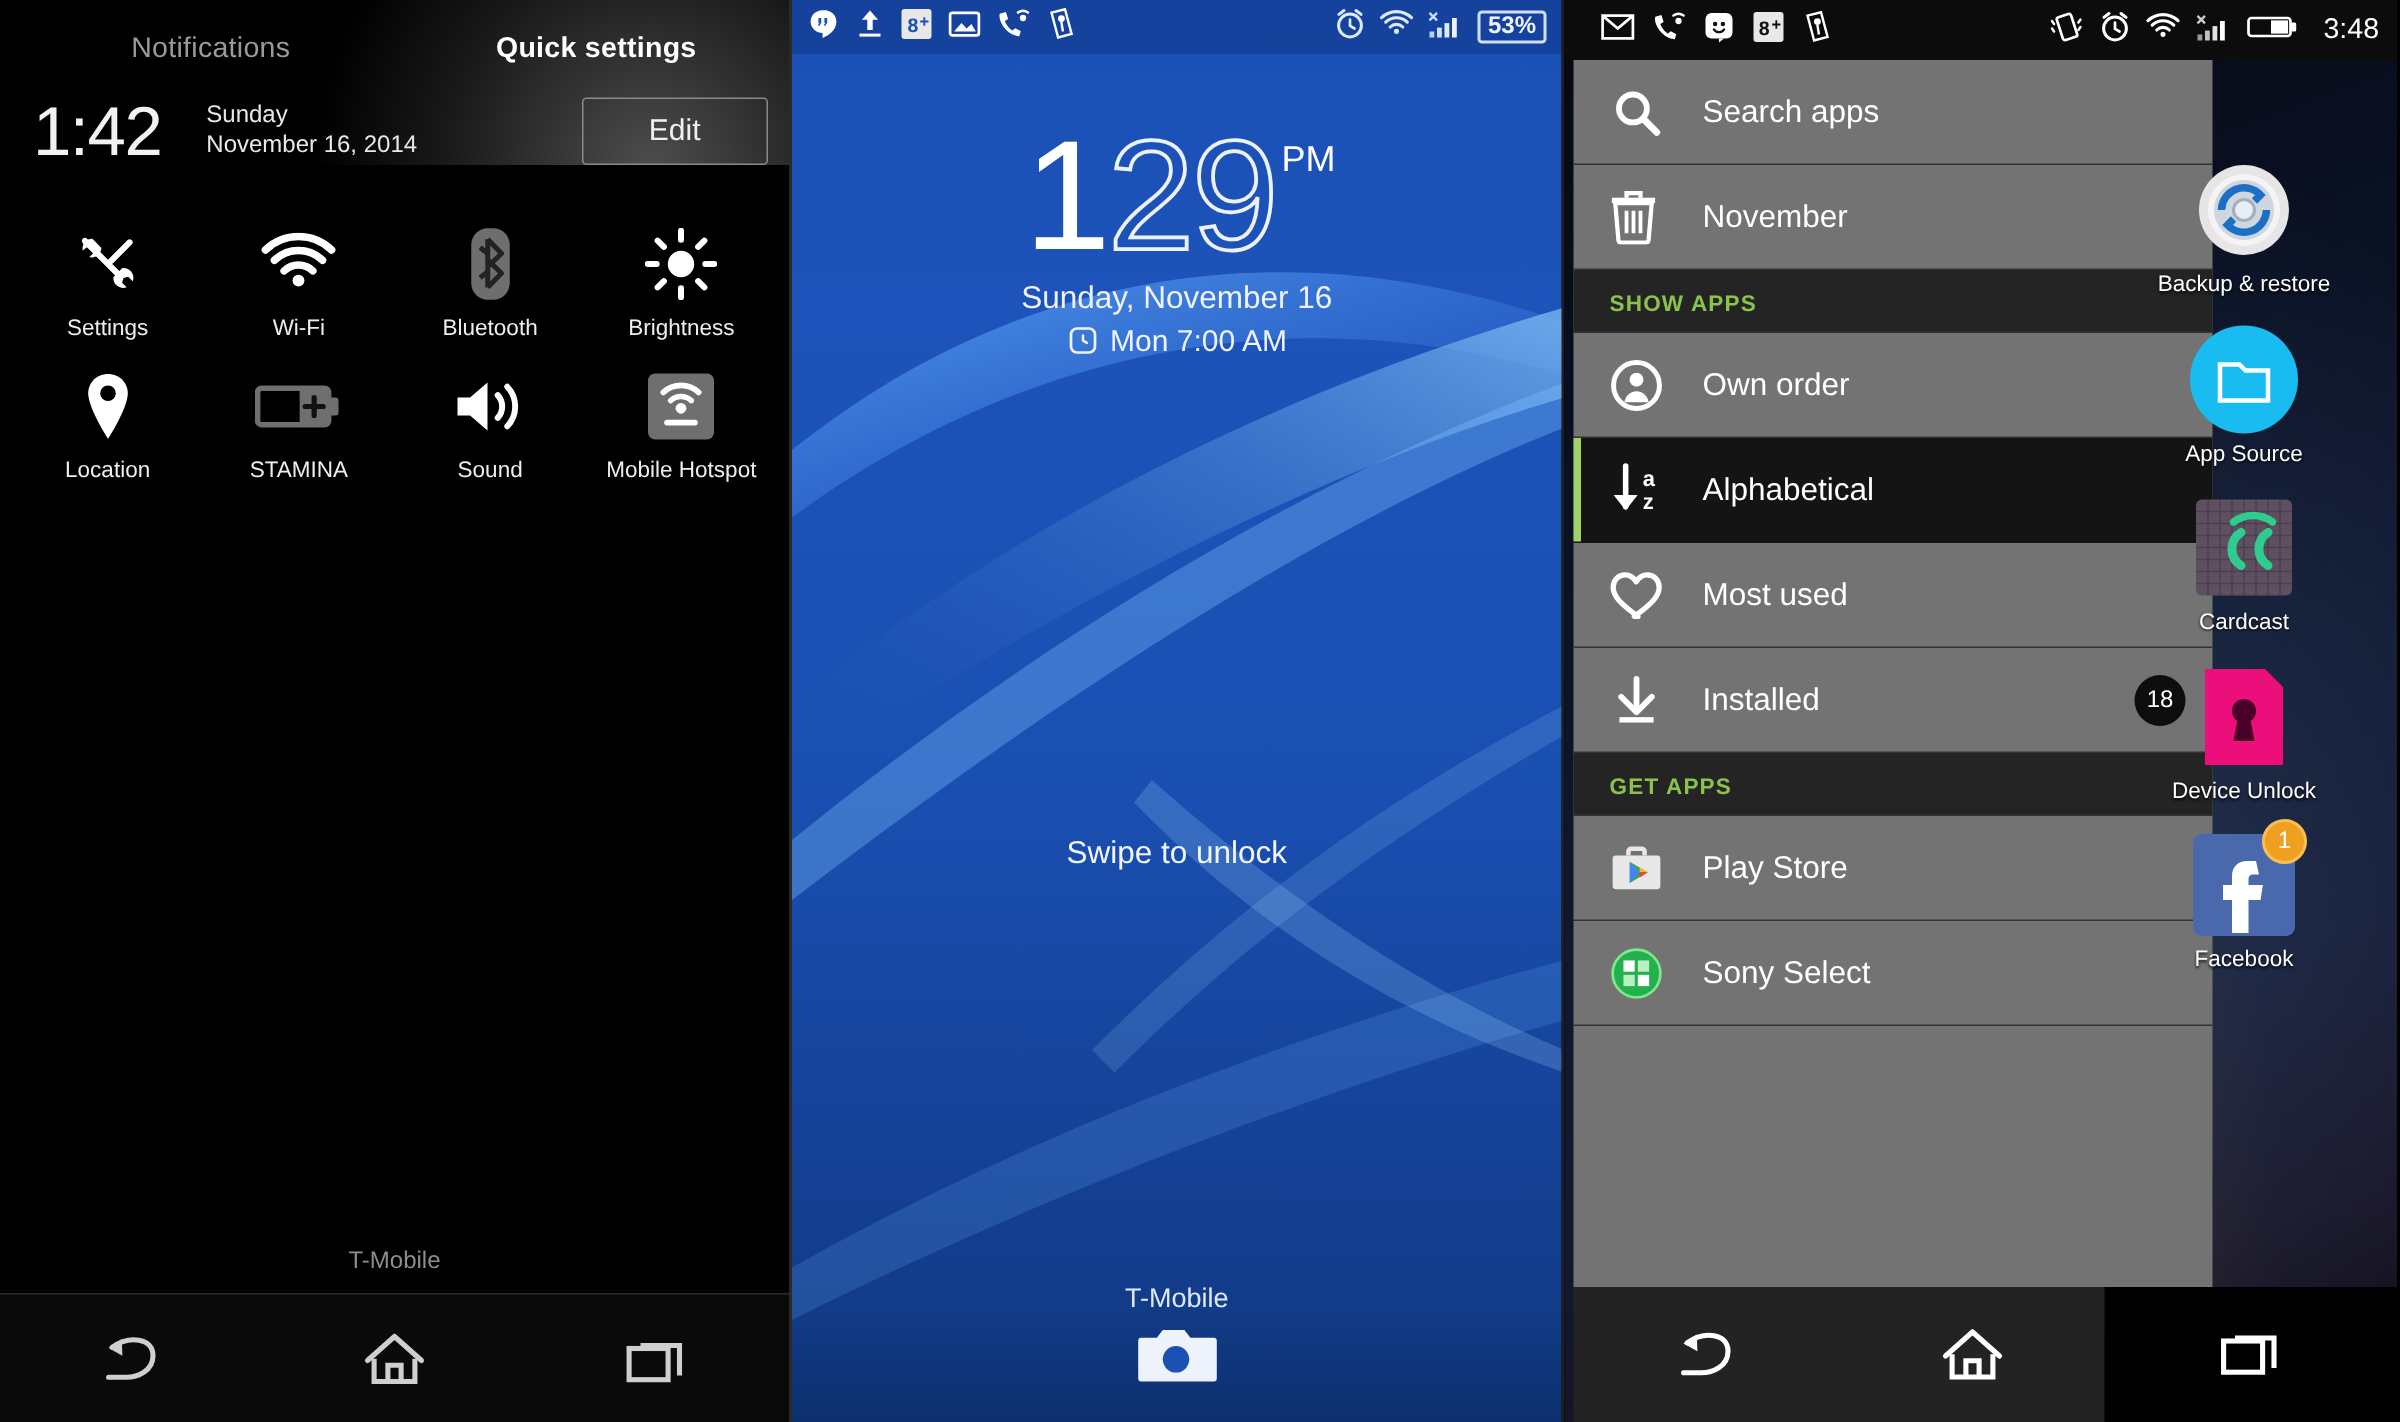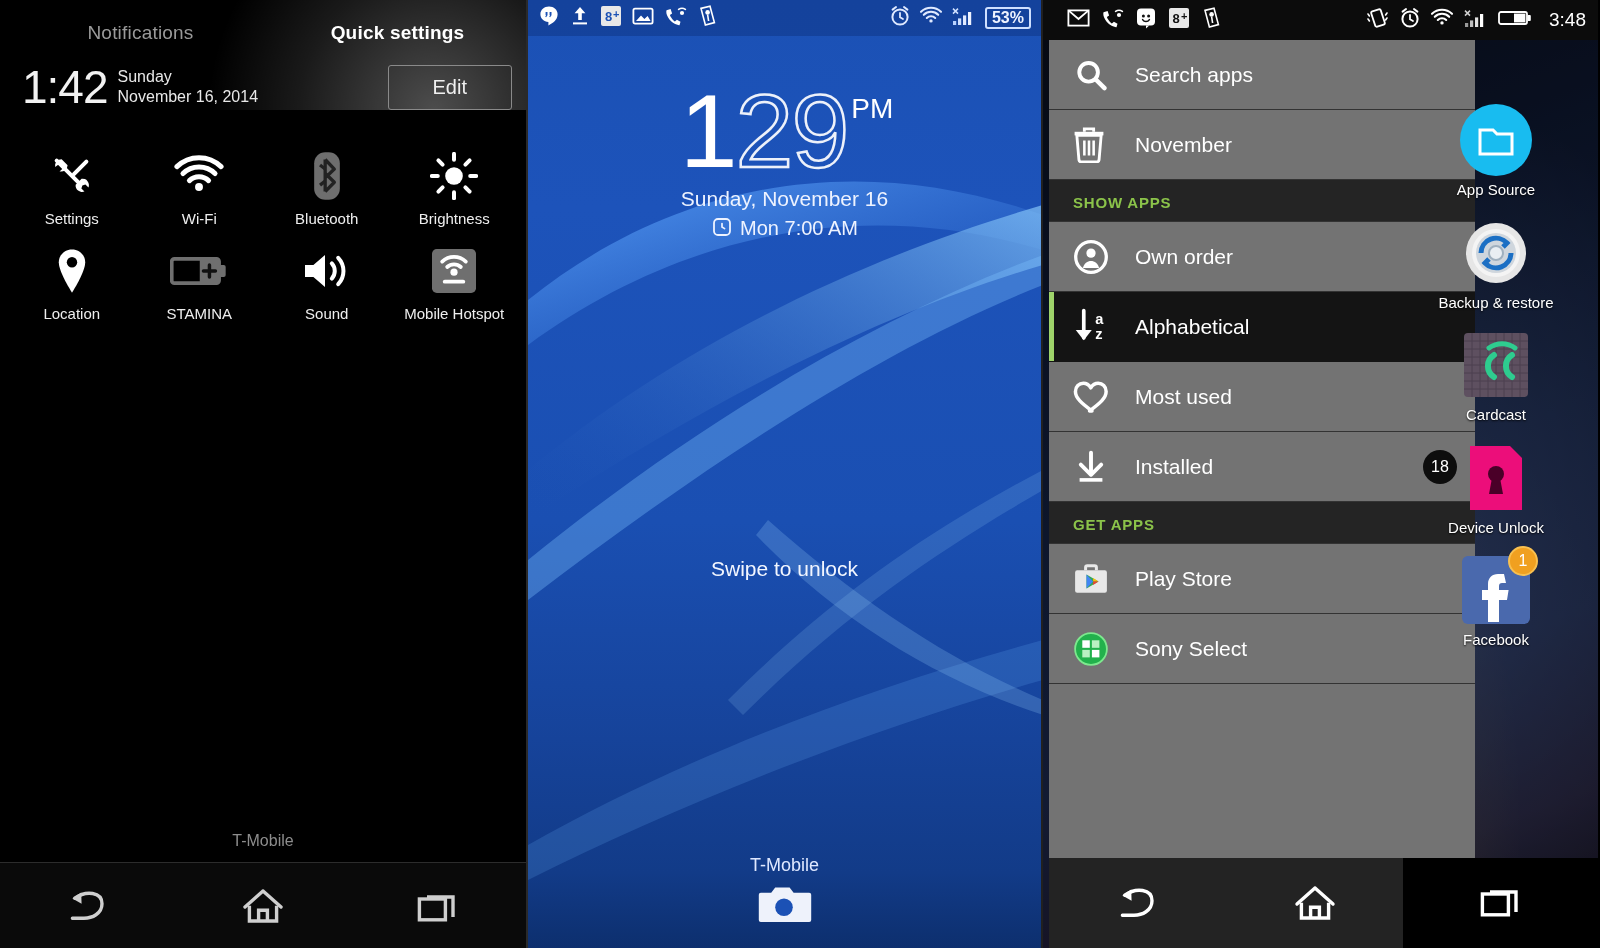--- a/index.html
+++ b/index.html
@@ -16,21 +16,21 @@
              pointer-events:none; }
   .p1-tabs { position:relative; display:flex; padding:22px 0 12px 0; }
   .p1-tab { flex:1; text-align:center; font-size:19px; letter-spacing:.2px; }
   .p1-tab.inactive { color:#9a9a9a;padding-left:12px; }
   .p1-tab.active { color:#fff; font-weight:bold; }
 
   .p1-clockrow { position:relative; display:flex; align-items:center;
                  padding:8px 14px 0 22px; }
   .p1-time { font-size:46px; color:#f2f2f2; font-weight:300; line-height:1;
              letter-spacing:-1px; }
-  .p1-date { margin-left:10px; line-height:1.25; color:#e8e8e8; font-size:16px; }
+  .p1-date { margin-left:30px; line-height:1.25; color:#e8e8e8; font-size:16px; }
   .p1-edit { margin-left:auto; border:1px solid #8a8a8a; border-radius:3px;
              color:#f0f0f0; font-size:20px; padding:10px 44px; background:transparent; }
 
   .p1-grid { position:relative; padding:28px 8px 0 8px; }
   .p1-row { display:flex; }
   .p1-tile { flex:1; text-align:center; padding:12px 2px 6px 2px; }
   .p1-tile .ico { height:52px; display:flex; align-items:center; justify-content:center; }
   .p1-tile .lbl { margin-top:8px; font-size:15px; color:#eee; }
 
   .p1-carrier { position:absolute; left:0; right:0; bottom:98px; text-align:center;
@@ -49,21 +49,21 @@
   .p2-status { position:relative; height:36px; display:flex; align-items:center;
                padding:0 10px; background:rgba(10,40,110,.35); }
   .p2-status .left { display:flex; gap:10px; align-items:center; }
   .p2-status .right { margin-left:auto; display:flex; gap:8px; align-items:center; }
   .p2-clock { position:relative; text-align:center; margin-top:46px; }
   .bigtime { font-size:104px; line-height:.95; letter-spacing:-2px;
              display:inline-block; position:relative; }
   .bigtime .h { color:#ffffff; font-weight:300; }
   .bigtime .m { color:transparent; -webkit-text-stroke:2.5px rgba(255,255,255,.92);
                 font-weight:300; }
-  .ampm { font-size:28px; color:#fff; vertical-align:top; position:relative;
+  .ampm { font-size:24px; color:#fff; vertical-align:top; position:relative;
           top:14px; left:4px; letter-spacing:0; }
   .p2-date { margin-top:6px; font-size:21px; color:#eef3ff; }
   .p2-alarm { margin-top:4px; font-size:20px; color:#eef3ff;
               display:flex; align-items:center; justify-content:center; gap:7px; }
   .p2-swipe { position:absolute; left:0; right:0; top:557px; text-align:center;
               font-size:21px; color:#f2f6ff; }
   .p2-carrier { position:absolute; left:0; right:0; bottom:72px; text-align:center;
                 font-size:18px; color:#dfe8ff; }
   .p2-cam { position:absolute; left:0; right:0; bottom:18px; text-align:center; }
 
@@ -569,39 +569,39 @@
             </svg>
           </div>
           <div class="mi-lbl">Sony Select</div>
         </div>
       </div>
 
       <div class="p3-apps" style="position:absolute; left:372px; top:62px; width:150px;">
         <div class="app">
           <div class="aicon">
             <svg width="76" height="76" viewBox="0 0 76 76">
-              <circle cx="38" cy="38" r="36" fill="#18bcf0"></circle>
-              <path d="M22 28h13l4 4h15v20H22z" fill="none" stroke="#fff" stroke-width="3"></path>
-            </svg>
-          </div>
-          <div class="albl">App Source</div>
-        </div>
-
-        <div class="app">
-          <div class="aicon">
-            <svg width="76" height="76" viewBox="0 0 76 76">
               <circle cx="38" cy="38" r="30" fill="#e6e6e6"></circle>
               <circle cx="38" cy="38" r="24" fill="#f4f4f4"></circle>
               <circle cx="38" cy="38" r="20" fill="#cfd6dd"></circle>
               <path d="M23 38a15 15 0 0 1 26-10l-4 4" fill="none" stroke="#1b6fc4" stroke-width="5"></path>
               <path d="M53 38a15 15 0 0 1-26 10l4-4" fill="none" stroke="#1b6fc4" stroke-width="5"></path>
               <circle cx="38" cy="38" r="7" fill="#e9eef3" stroke="#9fb0bf" stroke-width="2"></circle>
             </svg>
           </div>
           <div class="albl">Backup &amp; restore</div>
+        </div>
+
+        <div class="app">
+          <div class="aicon">
+            <svg width="76" height="76" viewBox="0 0 76 76">
+              <circle cx="38" cy="38" r="36" fill="#18bcf0"></circle>
+              <path d="M22 28h13l4 4h15v20H22z" fill="none" stroke="#fff" stroke-width="3"></path>
+            </svg>
+          </div>
+          <div class="albl">App Source</div>
         </div>
 
         <div class="app">
           <div class="aicon">
             <svg width="76" height="76" viewBox="0 0 76 76">
               <rect x="6" y="6" width="64" height="64" rx="4" fill="#5e5060"></rect>
               <g opacity=".35" stroke="#2b2230" stroke-width="1">
                 <path d="M14 6v64M22 6v64M30 6v64M38 6v64M46 6v64M54 6v64M62 6v64"></path>
                 <path d="M6 14h64M6 22h64M6 30h64M6 38h64M6 46h64M6 54h64M6 62h64"></path>
               </g>

